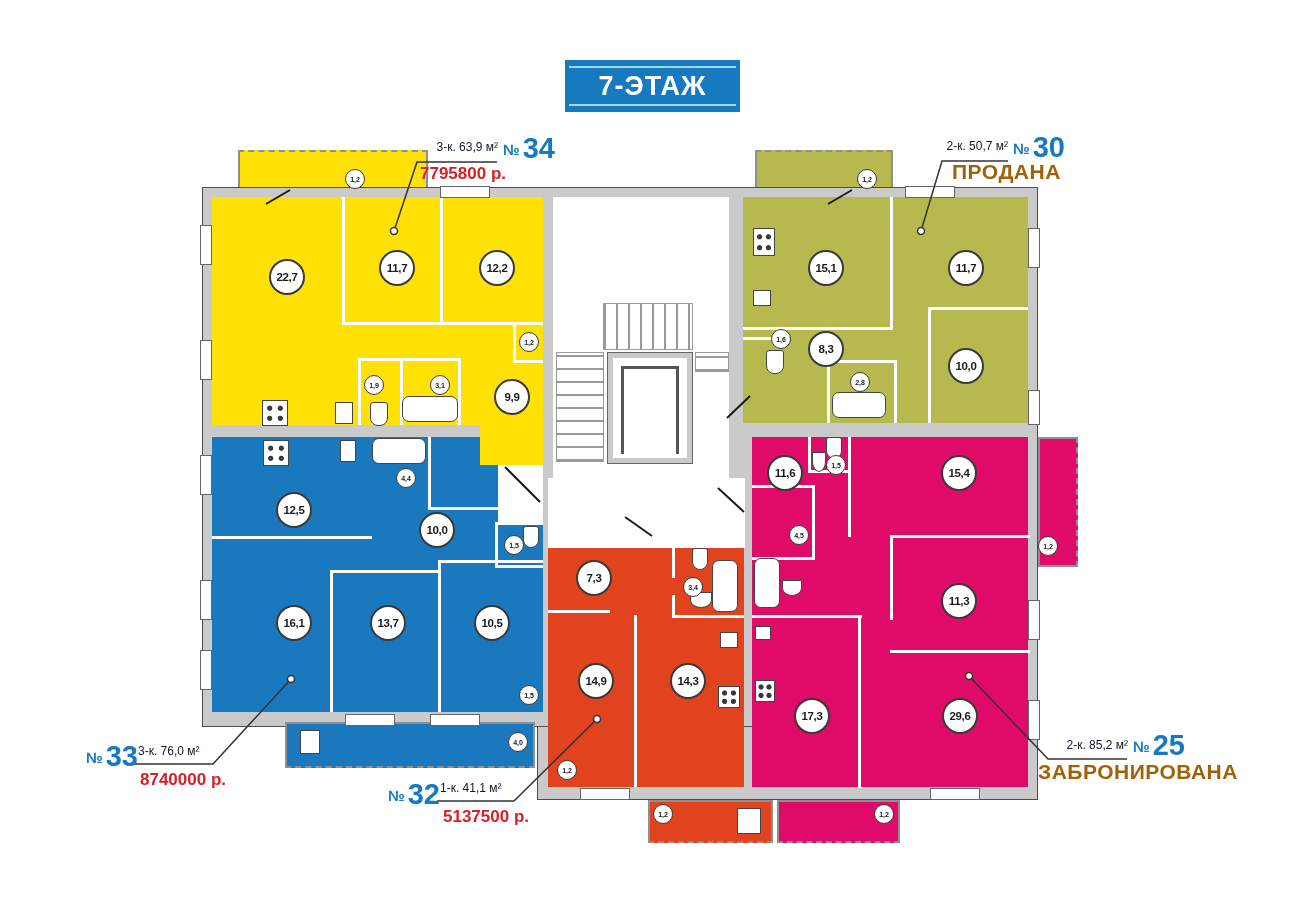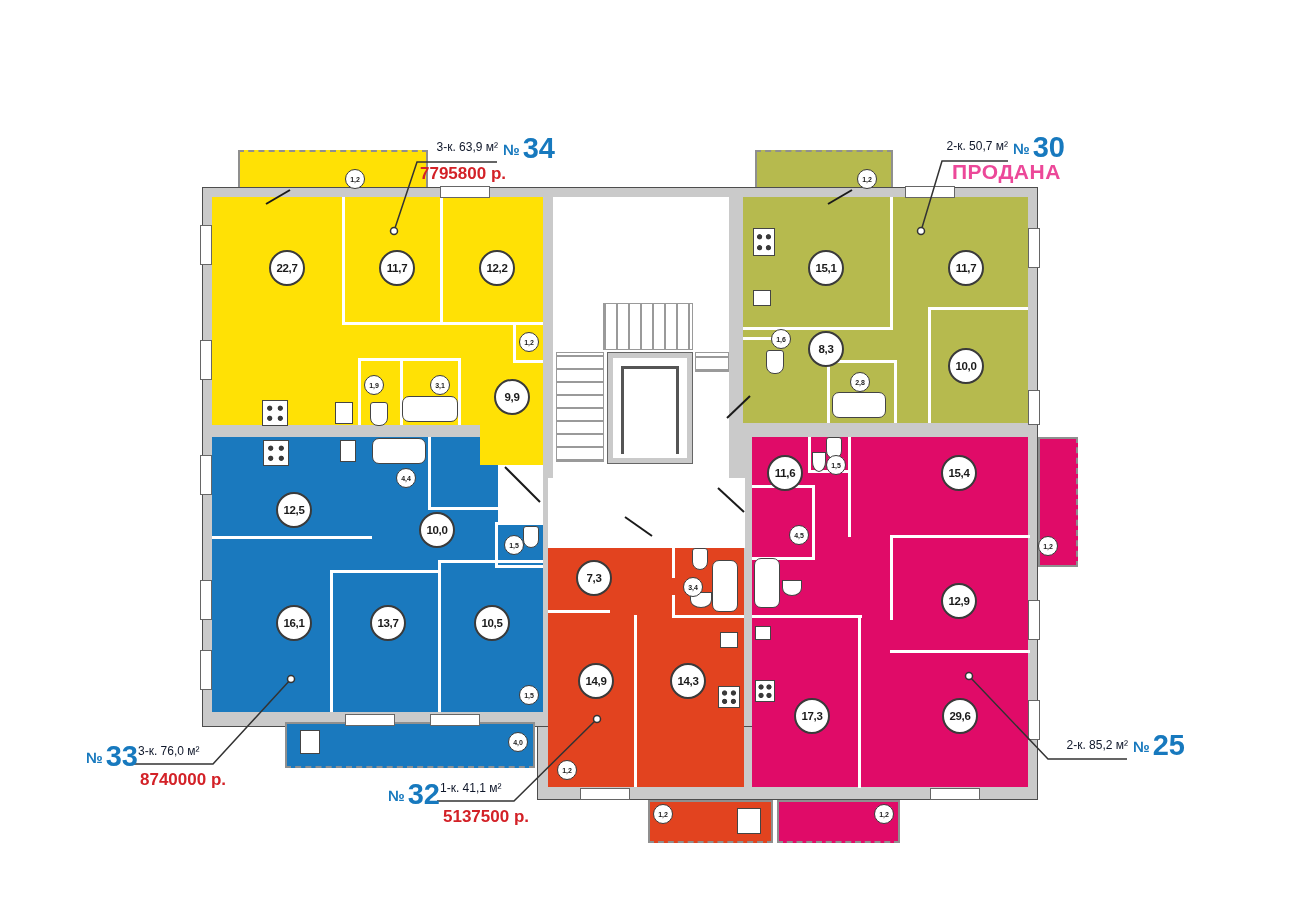--- a/index.html
+++ b/index.html
@@ -30,21 +30,21 @@
   .stairs-h{position:absolute;background:repeating-linear-gradient(0deg,#9a9a9a 0 2px,transparent 2px 13px);border:1px solid #9a9a9a;box-sizing:border-box;}
   .lift-outer{position:absolute;background:#cacaca;border:1px solid #666;box-sizing:border-box;}
   .lift-inner{position:absolute;background:#fff;}
   .lift-u{position:absolute;border:3px solid #555;border-bottom:none;box-sizing:border-box;}
   .banner{position:absolute;background:#1779be;display:flex;align-items:center;justify-content:center;}
   .banner .stripe{position:absolute;left:4px;right:4px;height:2px;background:#9fd8f0;}
   .banner .stripe.top{top:6px;} .banner .stripe.bot{bottom:6px;}
   .banner-text{color:#fff;font-weight:bold;font-size:27px;letter-spacing:1px;}
   .label-spec{position:absolute;font-weight:normal;font-size:12px;color:#0f172a;white-space:nowrap;}
   .label-price{position:absolute;font-weight:bold;font-size:17px;color:#d32127;white-space:nowrap;}
-  .label-status{position:absolute;font-weight:bold;font-size:21px;color:#ec4899;white-space:nowrap;letter-spacing:0.5px;}
+  .label-status{position:absolute;font-weight:bold;font-size:21px;color:#a16207;white-space:nowrap;letter-spacing:0.5px;}
   .apt-num{position:absolute;color:#1779be;font-weight:bold;white-space:nowrap;display:flex;align-items:flex-start;gap:3px;}
   .apt-num .sign{font-size:15px;margin-top:7px;}
   .apt-num .big{font-size:29px;line-height:1;}
   svg.overlay{position:absolute;left:0;top:0;pointer-events:none;}
 </style>
 </head>
 <body>
 
 <div id="canvas">
 
@@ -160,21 +160,21 @@
   <div class="window" style="left:1028px;top:390px;width:12px;height:35px;"></div>
   <div class="window" style="left:1028px;top:600px;width:12px;height:40px;"></div>
   <div class="window" style="left:1028px;top:700px;width:12px;height:40px;"></div>
   <div class="window" style="left:440px;top:186px;width:50px;height:12px;"></div>
   <div class="window" style="left:905px;top:186px;width:50px;height:12px;"></div>
   <div class="window" style="left:345px;top:714px;width:50px;height:12px;"></div>
   <div class="window" style="left:430px;top:714px;width:50px;height:12px;"></div>
   <div class="window" style="left:580px;top:788px;width:50px;height:12px;"></div>
   <div class="window" style="left:930px;top:788px;width:50px;height:12px;"></div>
 
-  <div class="badge lg" style="left:269px;top:250px;">22,7</div>
+  <div class="badge lg" style="left:269px;top:259px;">22,7</div>
   <div class="badge lg" style="left:379px;top:250px;">11,7</div>
   <div class="badge lg" style="left:479px;top:250px;">12,2</div>
   <div class="badge sm" style="left:519px;top:332px;">1,2</div>
   <div class="badge sm" style="left:364px;top:375px;">1,9</div>
   <div class="badge sm" style="left:430px;top:375px;">3,1</div>
   <div class="badge lg" style="left:494px;top:379px;">9,9</div>
   <div class="badge sm" style="left:345px;top:169px;">1,2</div>
 
   <div class="badge lg" style="left:808px;top:250px;">15,1</div>
   <div class="badge lg" style="left:948px;top:250px;">11,7</div>
@@ -198,21 +198,21 @@
   <div class="badge sm" style="left:683px;top:577px;">3,4</div>
   <div class="badge lg" style="left:578px;top:663px;">14,9</div>
   <div class="badge lg" style="left:670px;top:663px;">14,3</div>
   <div class="badge sm" style="left:557px;top:760px;">1,2</div>
   <div class="badge sm" style="left:653px;top:804px;">1,2</div>
 
   <div class="badge lg" style="left:767px;top:455px;">11,6</div>
   <div class="badge sm" style="left:826px;top:455px;">1,5</div>
   <div class="badge lg" style="left:941px;top:455px;">15,4</div>
   <div class="badge sm" style="left:789px;top:525px;">4,5</div>
-  <div class="badge lg" style="left:941px;top:583px;">12,9</div>
+  <div class="badge lg" style="left:941px;top:583px;">11,3</div>
   <div class="badge lg" style="left:794px;top:698px;">17,3</div>
   <div class="badge lg" style="left:942px;top:698px;">29,6</div>
   <div class="badge sm" style="left:1038px;top:536px;">1,2</div>
   <div class="badge sm" style="left:874px;top:804px;">1,2</div>
 
   <svg class="overlay" width="1300" height="920" viewBox="0 0 1300 920">
     <g stroke="#333" stroke-width="1.5" fill="none">
       <polyline points="497,162 417,162 394,231"></polyline>
       <polyline points="1008,161 942,161 921,231"></polyline>
       <polyline points="133,764 213,764 291,679"></polyline>
@@ -229,20 +229,25 @@
     <g stroke="#1a1a1a" stroke-width="2">
       <line x1="505" y1="467" x2="540" y2="502"></line>
       <line x1="727" y1="418" x2="750" y2="396"></line>
       <line x1="625" y1="517" x2="652" y2="536"></line>
       <line x1="718" y1="488" x2="744" y2="512"></line>
       <line x1="266" y1="204" x2="290" y2="190"></line>
       <line x1="828" y1="204" x2="852" y2="190"></line>
     </g>
   </svg>
 
+  <div class="banner" style="left:565px;top:60px;width:175px;height:52px;">
+    <div class="stripe top"></div>
+    <span class="banner-text">7-ЭТАЖ</span>
+    <div class="stripe bot"></div>
+  </div>
 
   <div class="label-spec" style="left:398px;top:140px;width:100px;text-align:right;">3-к. 63,9 м²</div>
   <div class="apt-num" style="left:503px;top:134px;">
     <span class="sign">№</span>
     <span class="big">34</span>
   </div>
   <div class="label-price" style="left:420px;top:164px;">7795800 р.</div>
 
   <div class="label-spec" style="left:918px;top:139px;width:90px;text-align:right;">2-к. 50,7 м²</div>
   <div class="apt-num" style="left:1013px;top:133px;">
@@ -263,14 +268,15 @@
     <span class="big">32</span>
   </div>
   <div class="label-spec" style="left:440px;top:781px;">1-к. 41,1 м²</div>
   <div class="label-price" style="left:443px;top:807px;">5137500 р.</div>
 
   <div class="label-spec" style="left:1048px;top:738px;width:80px;text-align:right;">2-к. 85,2 м²</div>
   <div class="apt-num" style="left:1133px;top:731px;">
     <span class="sign">№</span>
     <span class="big">25</span>
   </div>
+  <div class="label-status" style="left:1038px;top:760px;">ЗАБРОНИРОВАНА</div>
 
 </div>
 
 </body></html>

